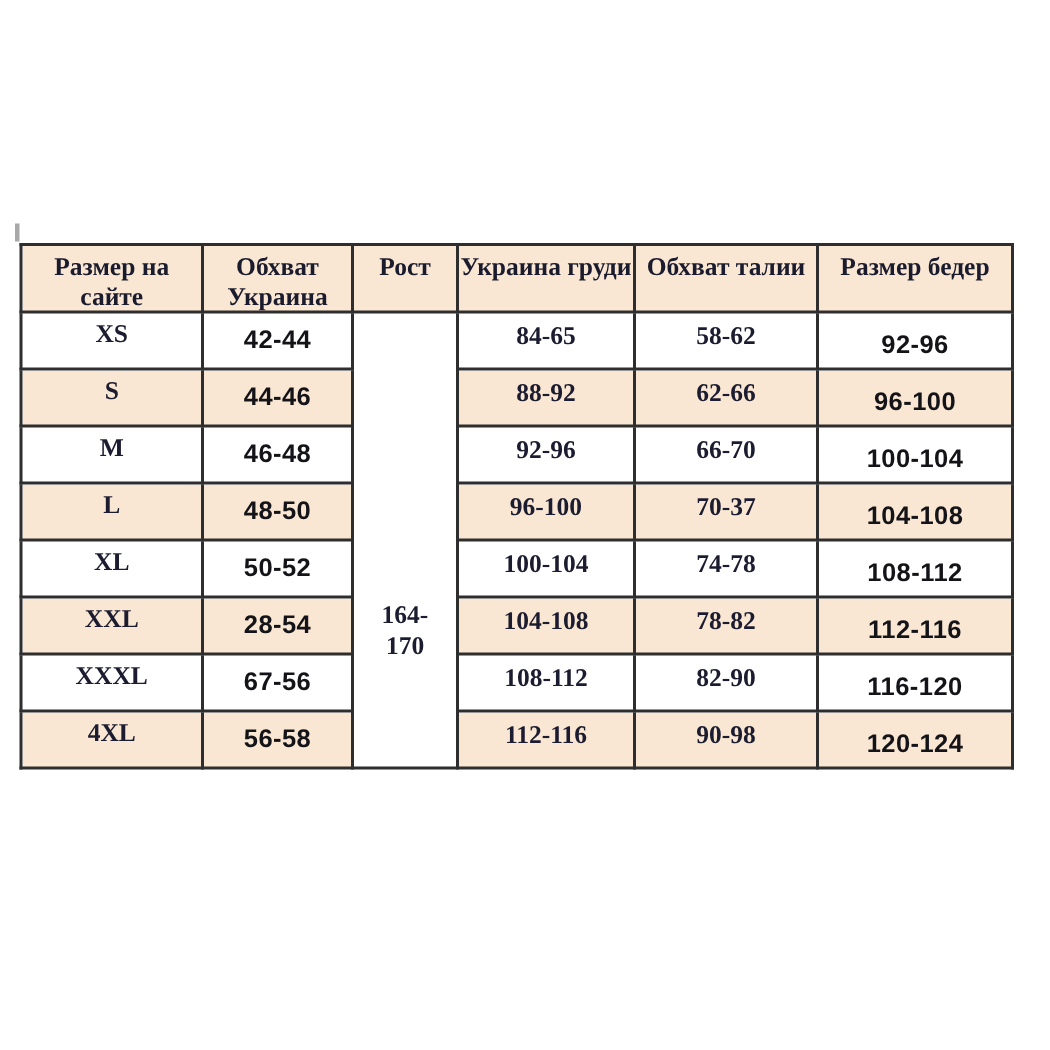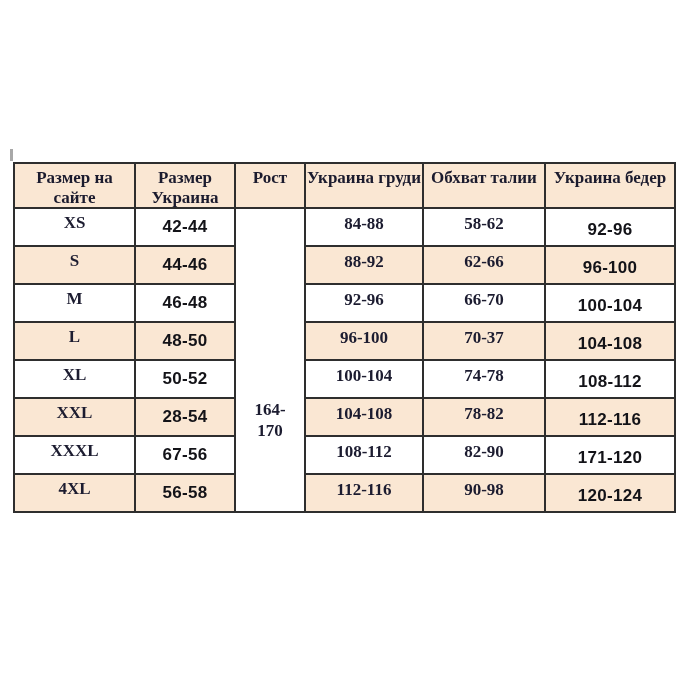--- a/index.html
+++ b/index.html
@@ -115,38 +115,38 @@
         <col class="c-site">
           <col class="c-ukraine">
           <col class="c-height">
         <col class="c-chest">
           <col class="c-waist">
           <col class="c-hips">
       </colgroup>
       <thead>
         <tr>
           <th>Размер на сайте</th>
-          <th>Размер Украина</th>
+          <th>Обхват Украина</th>
           <th>Рост</th>
           <th>Украина груди</th>
           <th>Обхват талии</th>
-          <th>Украина бедер</th>
+          <th>Размер бедер</th>
         </tr>
       </thead>
       <tbody>
         <tr>
           <td class="serif-cell site-cell">XS</td>
           <td class="sans-cell ukraine-cell">42-44</td>
           <td class="height-cell" rowspan="8">
             <div class="height-text">
               <div>164-</div>
               <div>170</div>
             </div>
           </td>
-          <td class="serif-cell chest-cell">84-88</td>
+          <td class="serif-cell chest-cell">84-65</td>
           <td class="serif-cell waist-cell">58-62</td>
           <td class="sans-cell hips-cell">92-96</td>
         </tr>
         <tr>
           <td class="serif-cell site-cell">S</td>
           <td class="sans-cell ukraine-cell">44-46</td>
           <td class="serif-cell chest-cell">88-92</td>
           <td class="serif-cell waist-cell">62-66</td>
           <td class="sans-cell hips-cell">96-100</td>
         </tr>
@@ -176,21 +176,21 @@
           <td class="sans-cell ukraine-cell">28-54</td>
           <td class="serif-cell chest-cell">104-108</td>
           <td class="serif-cell waist-cell">78-82</td>
           <td class="sans-cell hips-cell">112-116</td>
         </tr>
         <tr>
           <td class="serif-cell site-cell">XXXL</td>
           <td class="sans-cell ukraine-cell">67-56</td>
           <td class="serif-cell chest-cell">108-112</td>
           <td class="serif-cell waist-cell">82-90</td>
-          <td class="sans-cell hips-cell">171-120</td>
+          <td class="sans-cell hips-cell">116-120</td>
         </tr>
         <tr>
           <td class="serif-cell site-cell">4XL</td>
           <td class="sans-cell ukraine-cell">56-58</td>
           <td class="serif-cell chest-cell">112-116</td>
           <td class="serif-cell waist-cell">90-98</td>
           <td class="sans-cell hips-cell">120-124</td>
         </tr>
       </tbody>
     </table>

